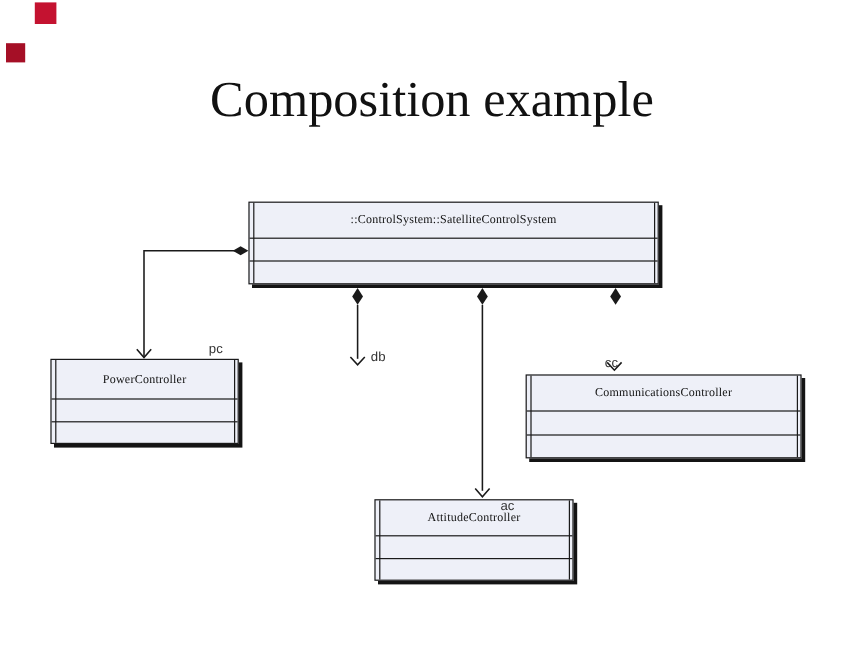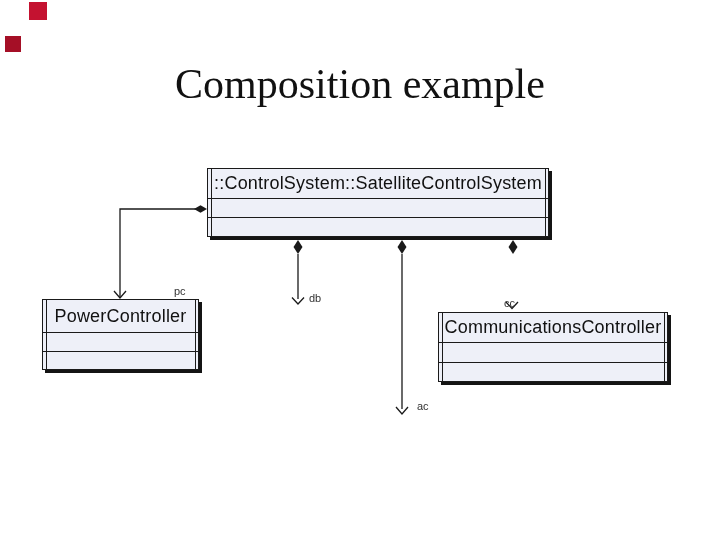--- a/index.html
+++ b/index.html
@@ -51,24 +51,25 @@
     z-index: 2;
   }
   .uml-class::before { left: 2.5px; }
   .uml-class::after  { right: 2.5px; }
 
   .compartment { box-sizing: border-box; }
   .name-compartment {
     display: flex;
     align-items: center;
     justify-content: center;
-    font-size: 18px;
+    font-size: 10px;
     letter-spacing: 0.2px;
     color: #111111;
     white-space: nowrap;
+    font-family: Liberation Serif, serif;
   }
   .empty-compartment { flex: 1; border-top: 1.4px solid #1a1a1a; }
 
   #box-control-system            { left: 207px; top: 168px; width: 342px; height: 69px; }
   #box-control-system .name-compartment { height: 29px; }
   #box-power-controller          { left: 42px;  top: 299px; width: 157px; height: 71px; }
   #box-power-controller .name-compartment { height: 32px; }
   #box-data-bus                  { left: 237px; top: 305px; width: 105px; height: 70px; }
   #box-data-bus .name-compartment { height: 31px; }
   #box-communications-controller { left: 438px; top: 312px; width: 230px; height: 70px; }
@@ -78,21 +79,21 @@
 
   
   .link-label {
     position: absolute;
     font-size: 11px;
     color: #333333;
     z-index: 6;
   }
   #label-pc { left: 134px; top: 285px; margin-left: 40px; }
   #label-db { left: 309px; top: 292px; text-align: right; }
-  #label-ac { left: 417px; top: 400px; }
+  #label-ac { left: 417px; top: 416px; }
   #label-cc { left: 504px; top: 297px; }
 
   
   .connectors {
     position: absolute;
     left: 0; top: 0;
     width: 720px; height: 540px;
     z-index: 5;
     pointer-events: none;
   }
@@ -125,20 +126,27 @@
 
 
   <div class="uml-class" id="box-communications-controller">
     <div class="compartment name-compartment">
       <span>CommunicationsController</span>
     </div>
     <div class="compartment empty-compartment"></div>
     <div class="compartment empty-compartment"></div>
   </div>
 
+  <div class="uml-class" id="box-attitude-controller">
+    <div class="compartment name-compartment">
+      <span>AttitudeController</span>
+    </div>
+    <div class="compartment empty-compartment"></div>
+    <div class="compartment empty-compartment"></div>
+  </div>
 
   <svg class="connectors" viewBox="0 0 720 540">
 
     <polyline points="196,209 120,209 120,297" fill="none" stroke-width="1.3" stroke="#1a1a1a"></polyline>
     <polygon points="194,209 200.5,205.3 207,209 200.5,212.7" fill="#1a1a1a"></polygon>
     <polyline points="114,291 120,298 126,291" fill="none" stroke-width="1.3" stroke="#1a1a1a"></polyline>
 
     <polygon points="298,240 302.5,247 298,254 293.5,247" fill="#1a1a1a"></polygon>
     <line x1="298" y1="254" x2="298" y2="299" stroke-width="1.3" stroke="#1a1a1a"></line>
     <polyline points="292,297.5 298,304 304,297.5" fill="none" stroke-width="1.3" stroke="#1a1a1a"></polyline>

